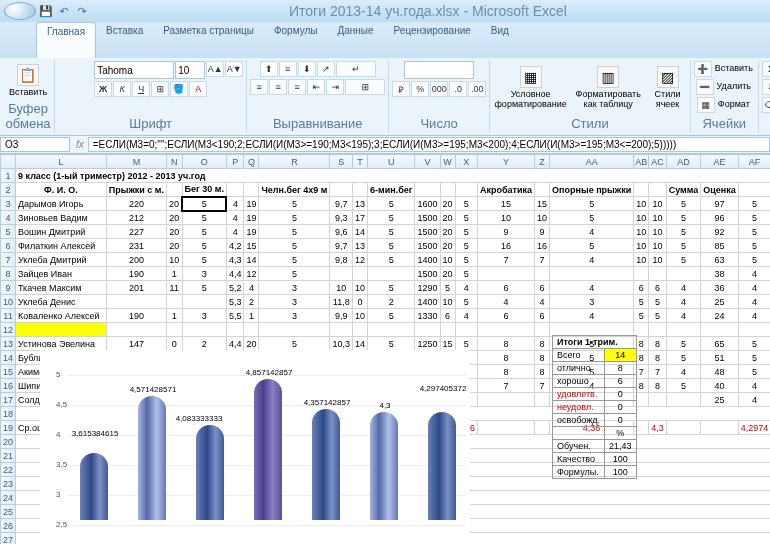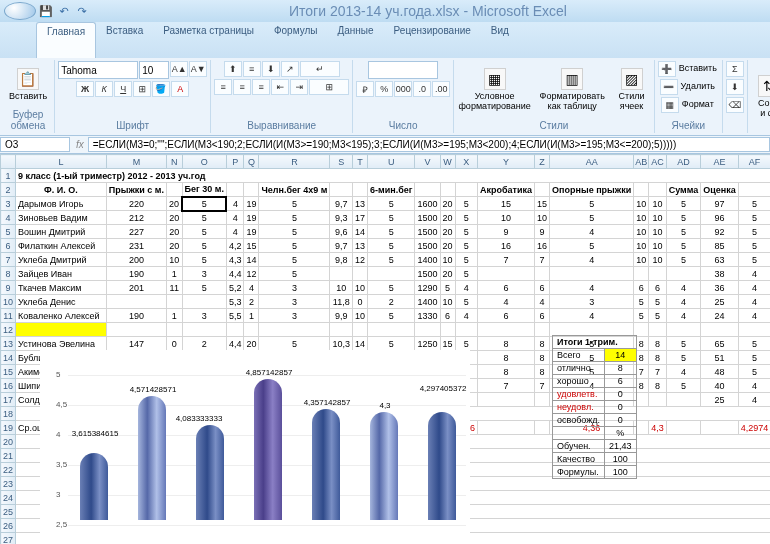--- a/index.html
+++ b/index.html
@@ -8,21 +8,21 @@
 .qat{display:flex;gap:2px;align-items:center}
 .qat .orb{width:32px;height:18px;background:radial-gradient(circle at 30% 30%,#fff,#9cc5e8);border-radius:50%;border:1px solid #7aa7cc}
 .qat .qbtn{width:16px;height:16px;display:flex;align-items:center;justify-content:center;color:#3a6ea5;font-size:11px}
 .title{flex:1;text-align:center;color:#6a8db5;font-size:14px}
 .tabs{height:36px;background:linear-gradient(#d9ecfa,#c9e1f4);display:flex;padding-left:36px;gap:0}
 .tab{padding:3px 10px;font-size:10px;color:#3b5d80;cursor:pointer}
 .tab.active{background:#fafdff;border-radius:3px 3px 0 0;border:1px solid #a8c6e0;border-bottom:none}
 .ribbon{height:78px;background:#ebf3fb;border-bottom:1px solid #a8c6e0;display:flex;padding:2px}
 .rgroup{border-right:1px solid #c5dbed;padding:1px 3px;display:flex;flex-direction:column;justify-content:space-between}
 .rgroup .body{display:flex;gap:2px;flex:1;align-items:center}
-.rgroup .lbl{font-size:10px;color:#5a7ca0;text-align:center;padding:1px 0}
+.rgroup .lbl{font-size:13px;color:#5a7ca0;text-align:center;padding:1px 0}
 .bigbtn{display:flex;flex-direction:column;align-items:center;justify-content:center;padding:2px 4px;gap:2px;min-width:36px}
 .bigbtn .ic{width:22px;height:22px;background:#f8f8f8;border:1px solid #d0d0d0;display:flex;align-items:center;justify-content:center;font-size:14px}
 .bigbtn span{font-size:9px;text-align:center;line-height:1.1}
 .smbtn{width:18px;height:16px;border:1px solid #c5dbed;background:#fafdff;display:flex;align-items:center;justify-content:center;font-size:9px;color:#333}
 .sel{height:18px;border:1px solid #a8c6e0;background:#fff;font-size:10px;padding:0 2px}
 .col{display:flex;flex-direction:column;gap:1px}
 .row{display:flex;gap:1px}
 .namebox{height:18px;background:#eef5fb;border-bottom:1px solid #a8c6e0;display:flex;align-items:center}
 .namebox .nb{width:70px;border:1px solid #a8c6e0;background:#fff;padding:1px 4px;font-size:10px;margin-right:2px}
 .namebox .fx{padding:0 4px;color:#888;font-style:italic;font-size:10px}
@@ -79,21 +79,21 @@
         <div class="bigbtn">
           <div class="ic">📋</div>
           <span>Вставить</span>
         </div>
       </div>
     <div class="lbl">Буфер обмена</div>
   </div>
   <div class="rgroup">
     <div class="body col">
       <div class="row">
-          <input class="sel" style="width: 80px;" value="Tahoma">
+          <input class="sel" style="width: 80px; margin-left: 36px;" value="Tahoma">
           <input class="sel" style="width: 30px;" value="10">
           <div class="smbtn">A▲</div>
           <div class="smbtn">A▼</div>
         </div>
       <div class="row">
           <div class="smbtn">
             <b>Ж</b>
           </div>
           <div class="smbtn">
             <i>К</i>

